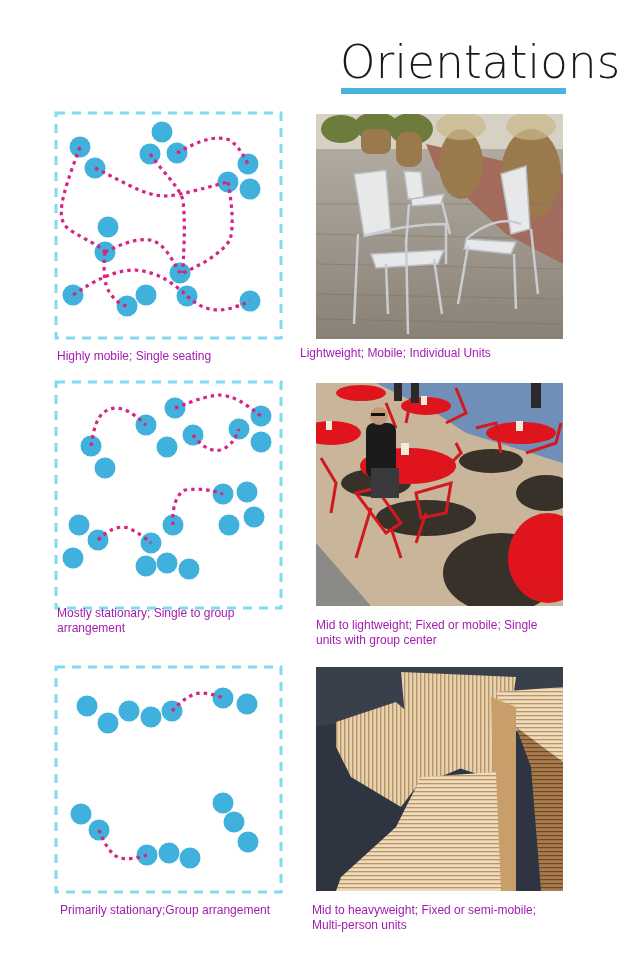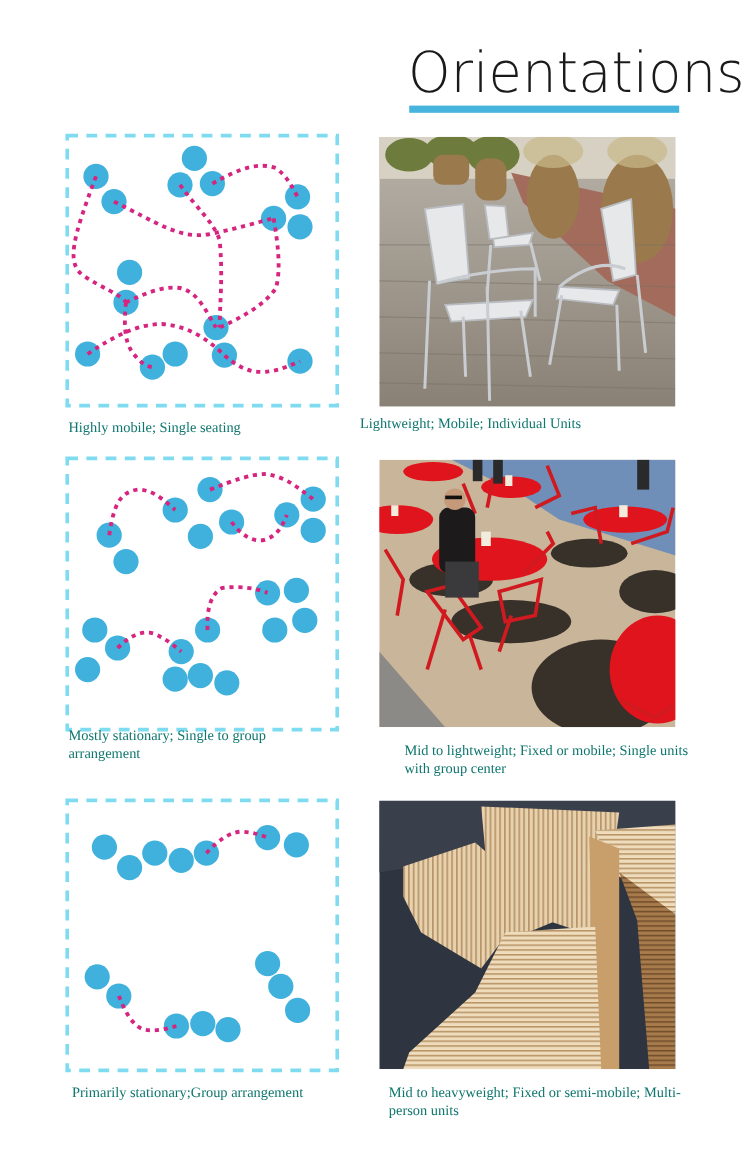--- a/index.html
+++ b/index.html
@@ -5,21 +5,21 @@
   html, body { margin:0; padding:0; background:#ffffff; }
   body { width:620px; height:958px; position:relative; overflow:hidden;
          font-family:"Liberation Sans", "DejaVu Sans", sans-serif; color:#222; }
   .title { position:absolute; left:340px; top:36px; font-size:47px; font-weight:300;
            color:#1a1a1a; letter-spacing:0.2px; line-height:52px;
            -webkit-text-stroke:0; font-family:"DejaVu Sans", sans-serif; font-weight:200;
            transform:scaleX(0.96); transform-origin:left top; }
   .title-bar { position:absolute; left:341px; top:88px; width:225px; height:6px; background:#46b4dc; }
   .diagram { position:absolute; left:0; top:0; }
   .photo { position:absolute; left:316px; width:247px; overflow:hidden; }
-  .caption { position:absolute; font-size:12px; line-height:15px; color:#0f766e; width:260px;font-family:Liberation Serif, serif; }
+  .caption { position:absolute; font-size:12px; line-height:15px; color:#a21caf; width:260px; }
   svg { display:block; }
 </style>
 </head>
 <body>
 
 <div class="title">Orientations</div>
 <div class="title-bar"></div>
 
 <svg class="diagram" width="620" height="958" viewBox="0 0 620 958">
   <g id="diagram-0">
@@ -245,16 +245,16 @@
     <polygon points="175,30 200,40 200,224 180,224" fill="#c89e6a"></polygon>
 
     <polygon points="105,110 180,105 185,224 20,224 25,210 80,160" fill="url(#slatsH)"></polygon>
   </svg>
 </div>
 
 <div class="caption" style="left:57px; top:349px;">Highly mobile; Single seating</div>
 <div class="caption" style="left:300px; top:346px;">Lightweight; Mobile; Individual Units</div>
 
 <div class="caption" style="left:57px; top:606px; width:215px;">Mostly stationary; Single to group arrangement</div>
-<div class="caption" style="left:316px; top:618px; width:245px;margin-left:21px;">Mid to lightweight; Fixed or mobile; Single units with group center</div>
+<div class="caption" style="left:316px; top:618px; width:245px;">Mid to lightweight; Fixed or mobile; Single units with group center</div>
 
 <div class="caption" style="left:60px; top:903px;">Primarily stationary;Group arrangement</div>
-<div class="caption" style="left:324px; top:903px; width:250px;">Mid to heavyweight; Fixed or semi-mobile; Multi-person units</div>
+<div class="caption" style="left:312px; top:903px; width:250px;">Mid to heavyweight; Fixed or semi-mobile; Multi-person units</div>
 
 </body></html>

